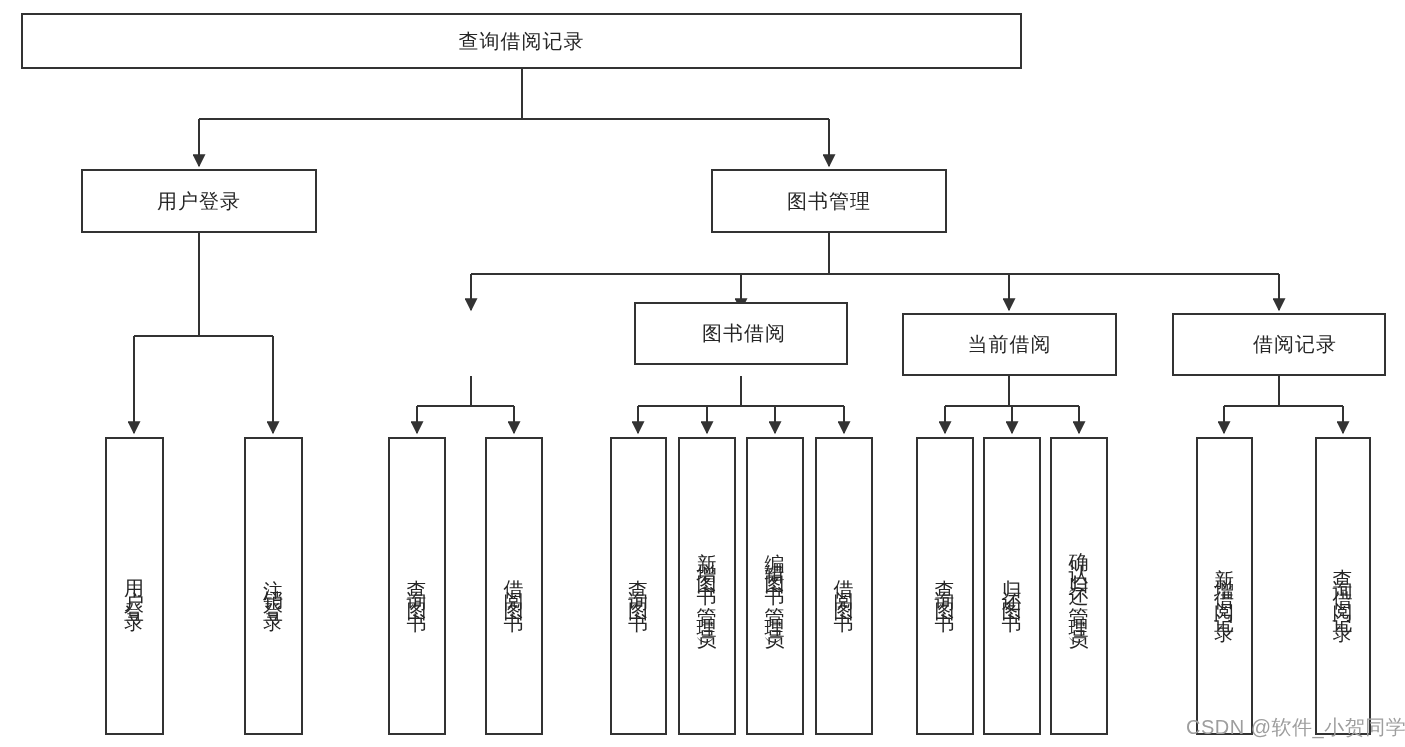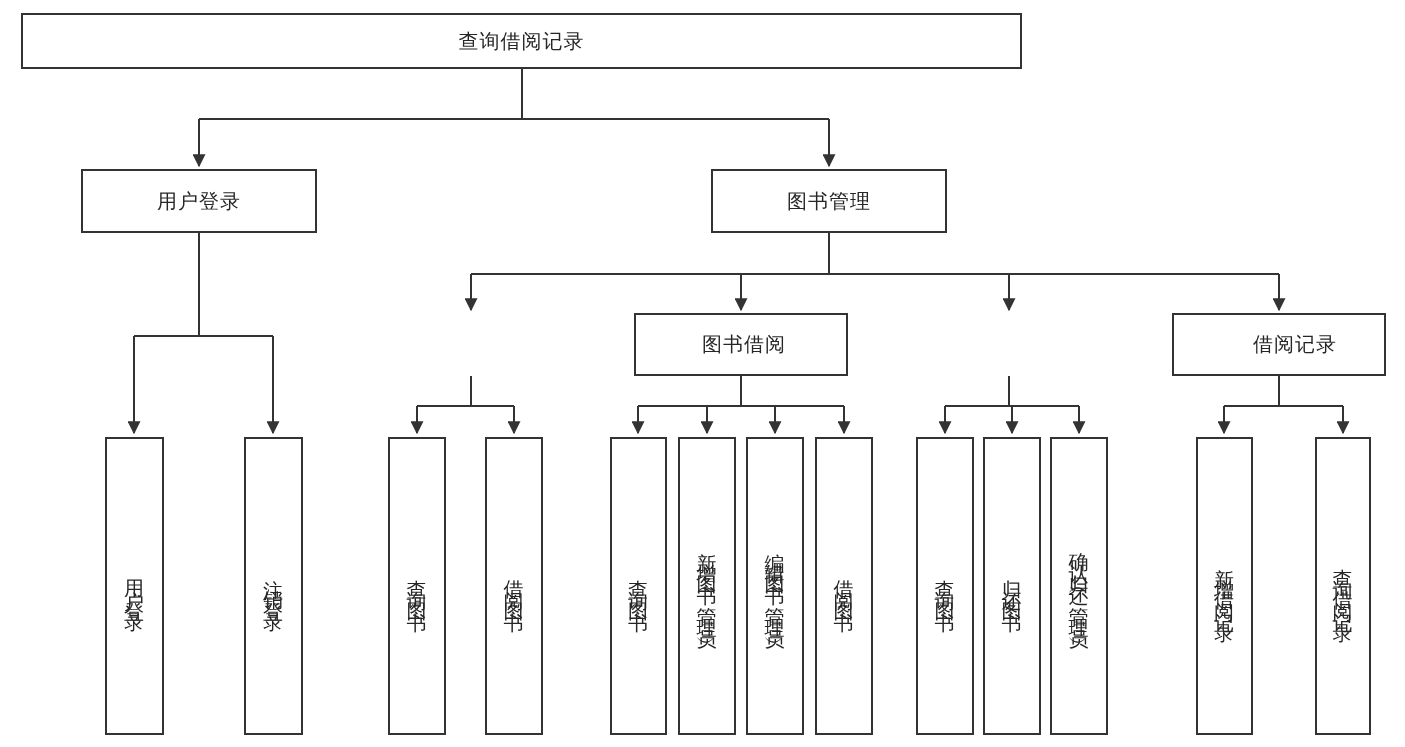--- a/index.html
+++ b/index.html
@@ -94,34 +94,36 @@
       <path d="M1224,406 V433" marker-end="url(#arw)"></path>
       <path d="M1343,406 V433" marker-end="url(#arw)"></path>
     </g>
   </svg>
 
   <div class="box" style="left:21px;top:13px;width:1001px;height:56px;">查询借阅记录</div>
 
   <div class="box" style="left:81px;top:169px;width:236px;height:64px;">用户登录</div>
   <div class="box" style="left:711px;top:169px;width:236px;height:64px;">图书管理</div>
 
-  <div class="box" style="left:634px;top:313px;width:214px;height:63px;padding-left:6px;">图书借阅</div>
+  <div class="box" style="left:634px;top:302px;width:214px;height:63px;padding-left:6px;">图书借阅</div>
+  <div class="box" style="left:902px;top:313px;width:215px;height:63px;">当前借阅</div>
   <div class="box" style="left:1172px;top:313px;width:214px;height:63px;padding-left:32px;">借阅记录</div>
 
   <div class="box v" style="left:105px;width:59px;">用户登录</div>
   <div class="box v" style="left:244px;width:59px;">注销登录</div>
 
   <div class="box v" style="left:388px;width:58px;">查询图书</div>
   <div class="box v" style="left:485px;width:58px;">借阅图书</div>
 
   <div class="box v" style="left:610px;width:57px;">查询图书</div>
   <div class="box v" style="left:678px;width:58px;">新增图书（管理员）</div>
   <div class="box v" style="left:746px;width:58px;">编辑图书（管理员）</div>
   <div class="box v" style="left:815px;width:58px;">借阅图书</div>
 
   <div class="box v" style="left:916px;width:58px;">查询图书</div>
   <div class="box v" style="left:983px;width:58px;">归还图书</div>
   <div class="box v" style="left:1050px;width:58px;">确认归还（管理员）</div>
 
   <div class="box v" style="left:1196px;width:57px;">新增借阅记录</div>
   <div class="box v" style="left:1315px;width:56px;">查询借阅记录</div>
 
+  <div id="watermark">CSDN @软件_小贺同学</div>
 </div>
 
 </body></html>

